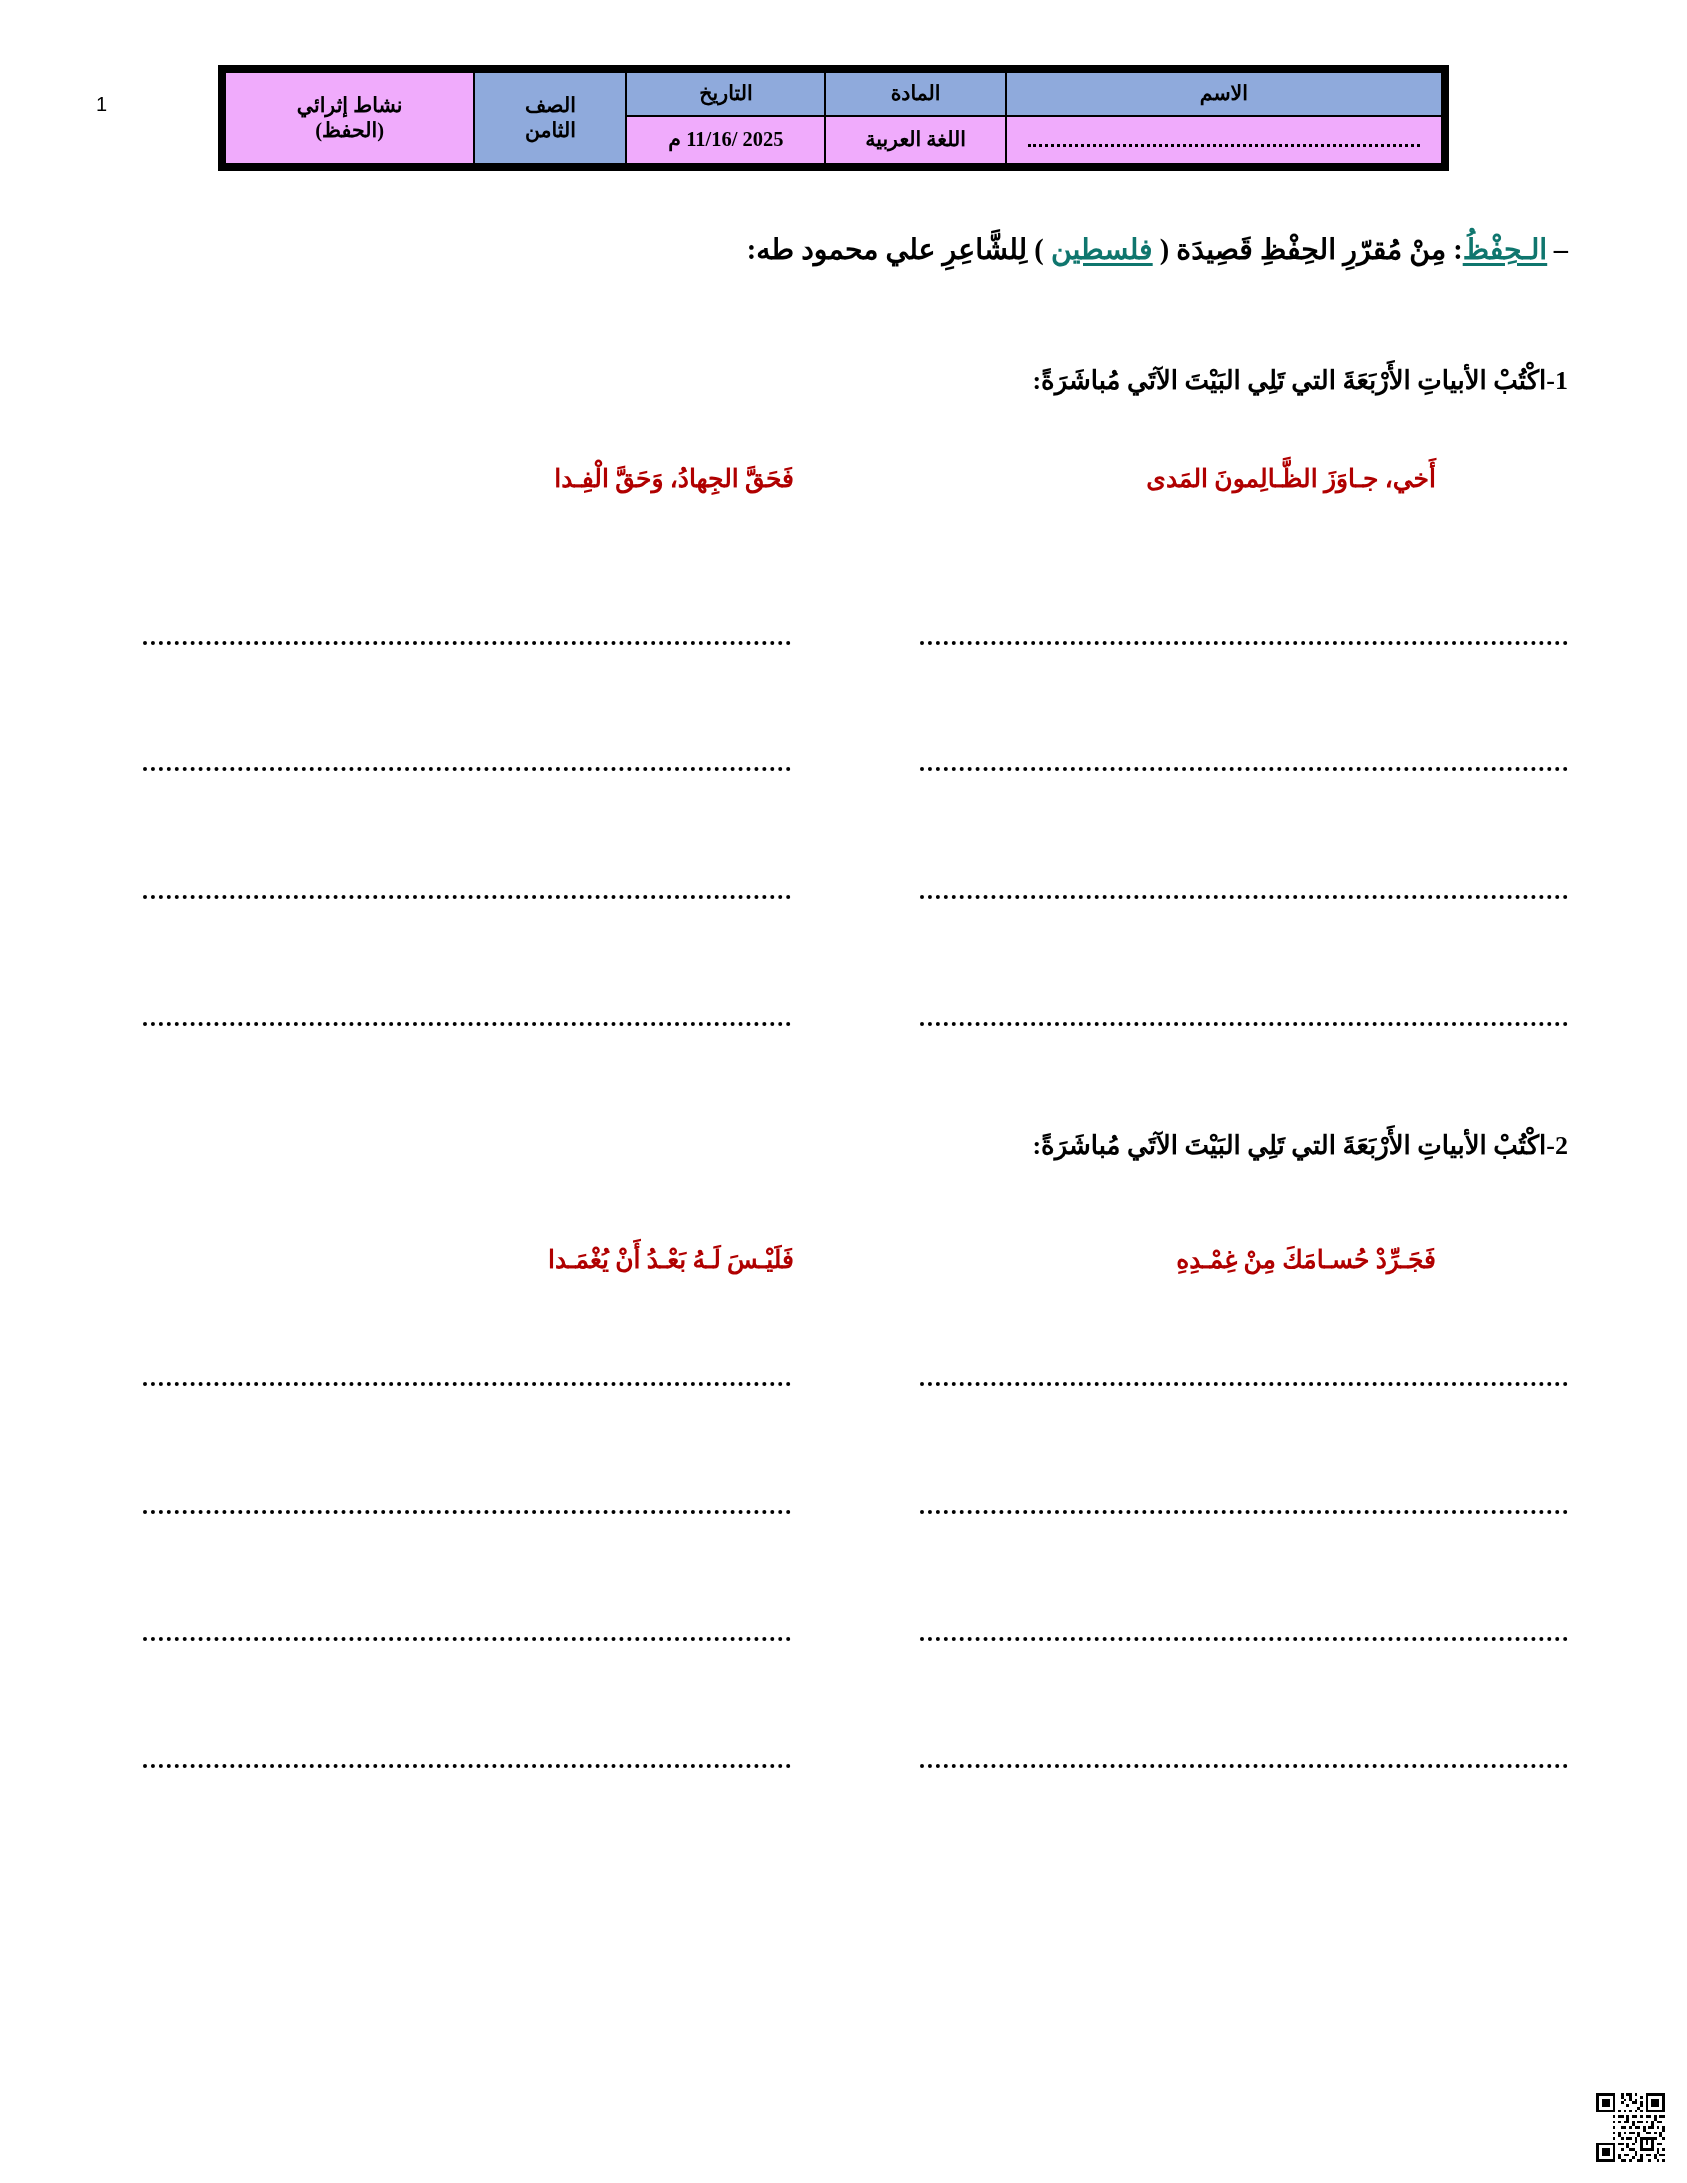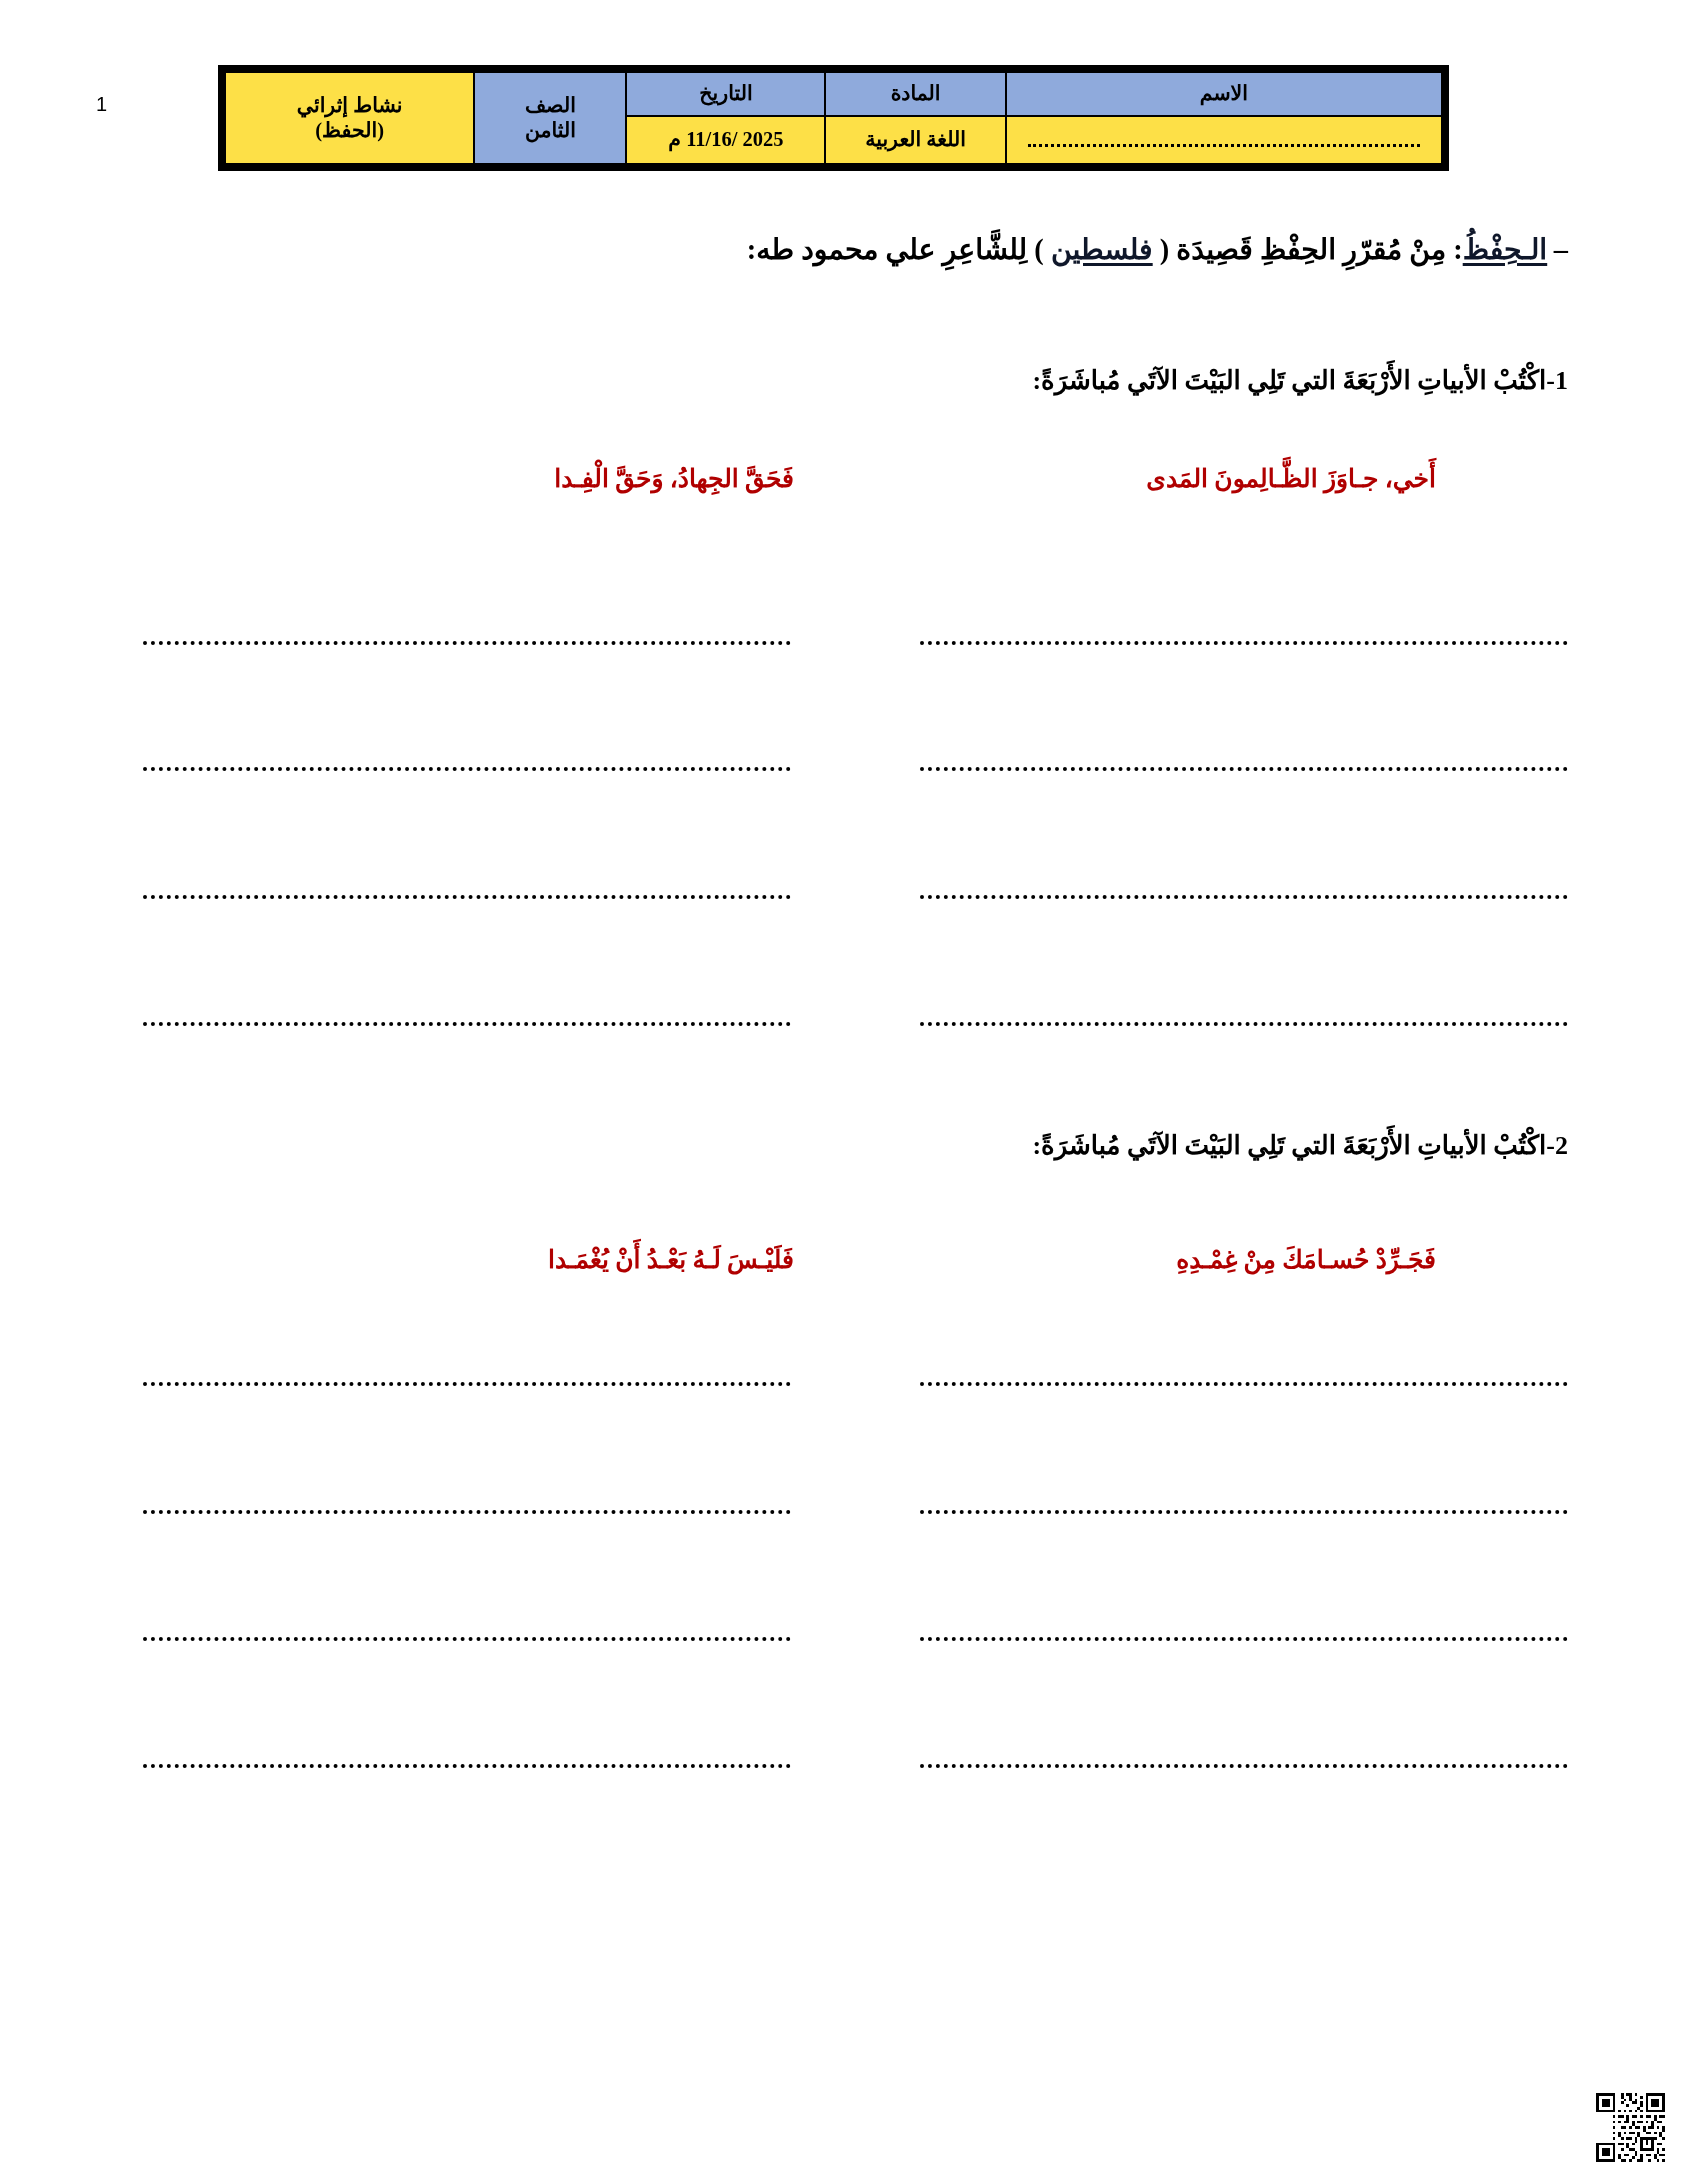--- a/index.html
+++ b/index.html
@@ -47,21 +47,21 @@
     text-align: center;
     vertical-align: middle;
     font-family: "Liberation Serif", "DejaVu Serif", serif;
     font-weight: bold;
     font-size: 20.5px;
     color: #000000;
     padding: 2.6px 4px;
     line-height: 1.25;
   }
   td.blue { background: #8FAADC; }
-  td.white { background: #fde047; }
+  td.white { background: #f0abfc; }
   .hdr-row-top td { height: 37px; }
   .hdr-row-bot td { height: 41px; }
   .col-name   { width: 36.5%; }
   .col-subject{ width: 14.6%; margin-left: 28px; }
   .col-date   { width: 16.2%; margin-left: 8px; }
   .col-grade  { width: 12.2%; }
   .col-act    { width: 20.5%; }
 
   .dots-inline {
     display: block;
@@ -86,21 +86,21 @@
     color: #000000;
     white-space: nowrap;
   }
   .title-line .dash {
     display: inline-block;
     color: #000;
     font-weight: bold;
     margin-left: 6.6px;
   }
   .title-red-ul {
-    color: #0f172a;
+    color: #0f766e;
     text-decoration: underline;
     text-decoration-thickness: 3.3px;
     text-underline-offset: 4px;
   }
   .title-black { color: #000000; }
 
   
   .question-head {
     position: absolute;
     right: 119px;

